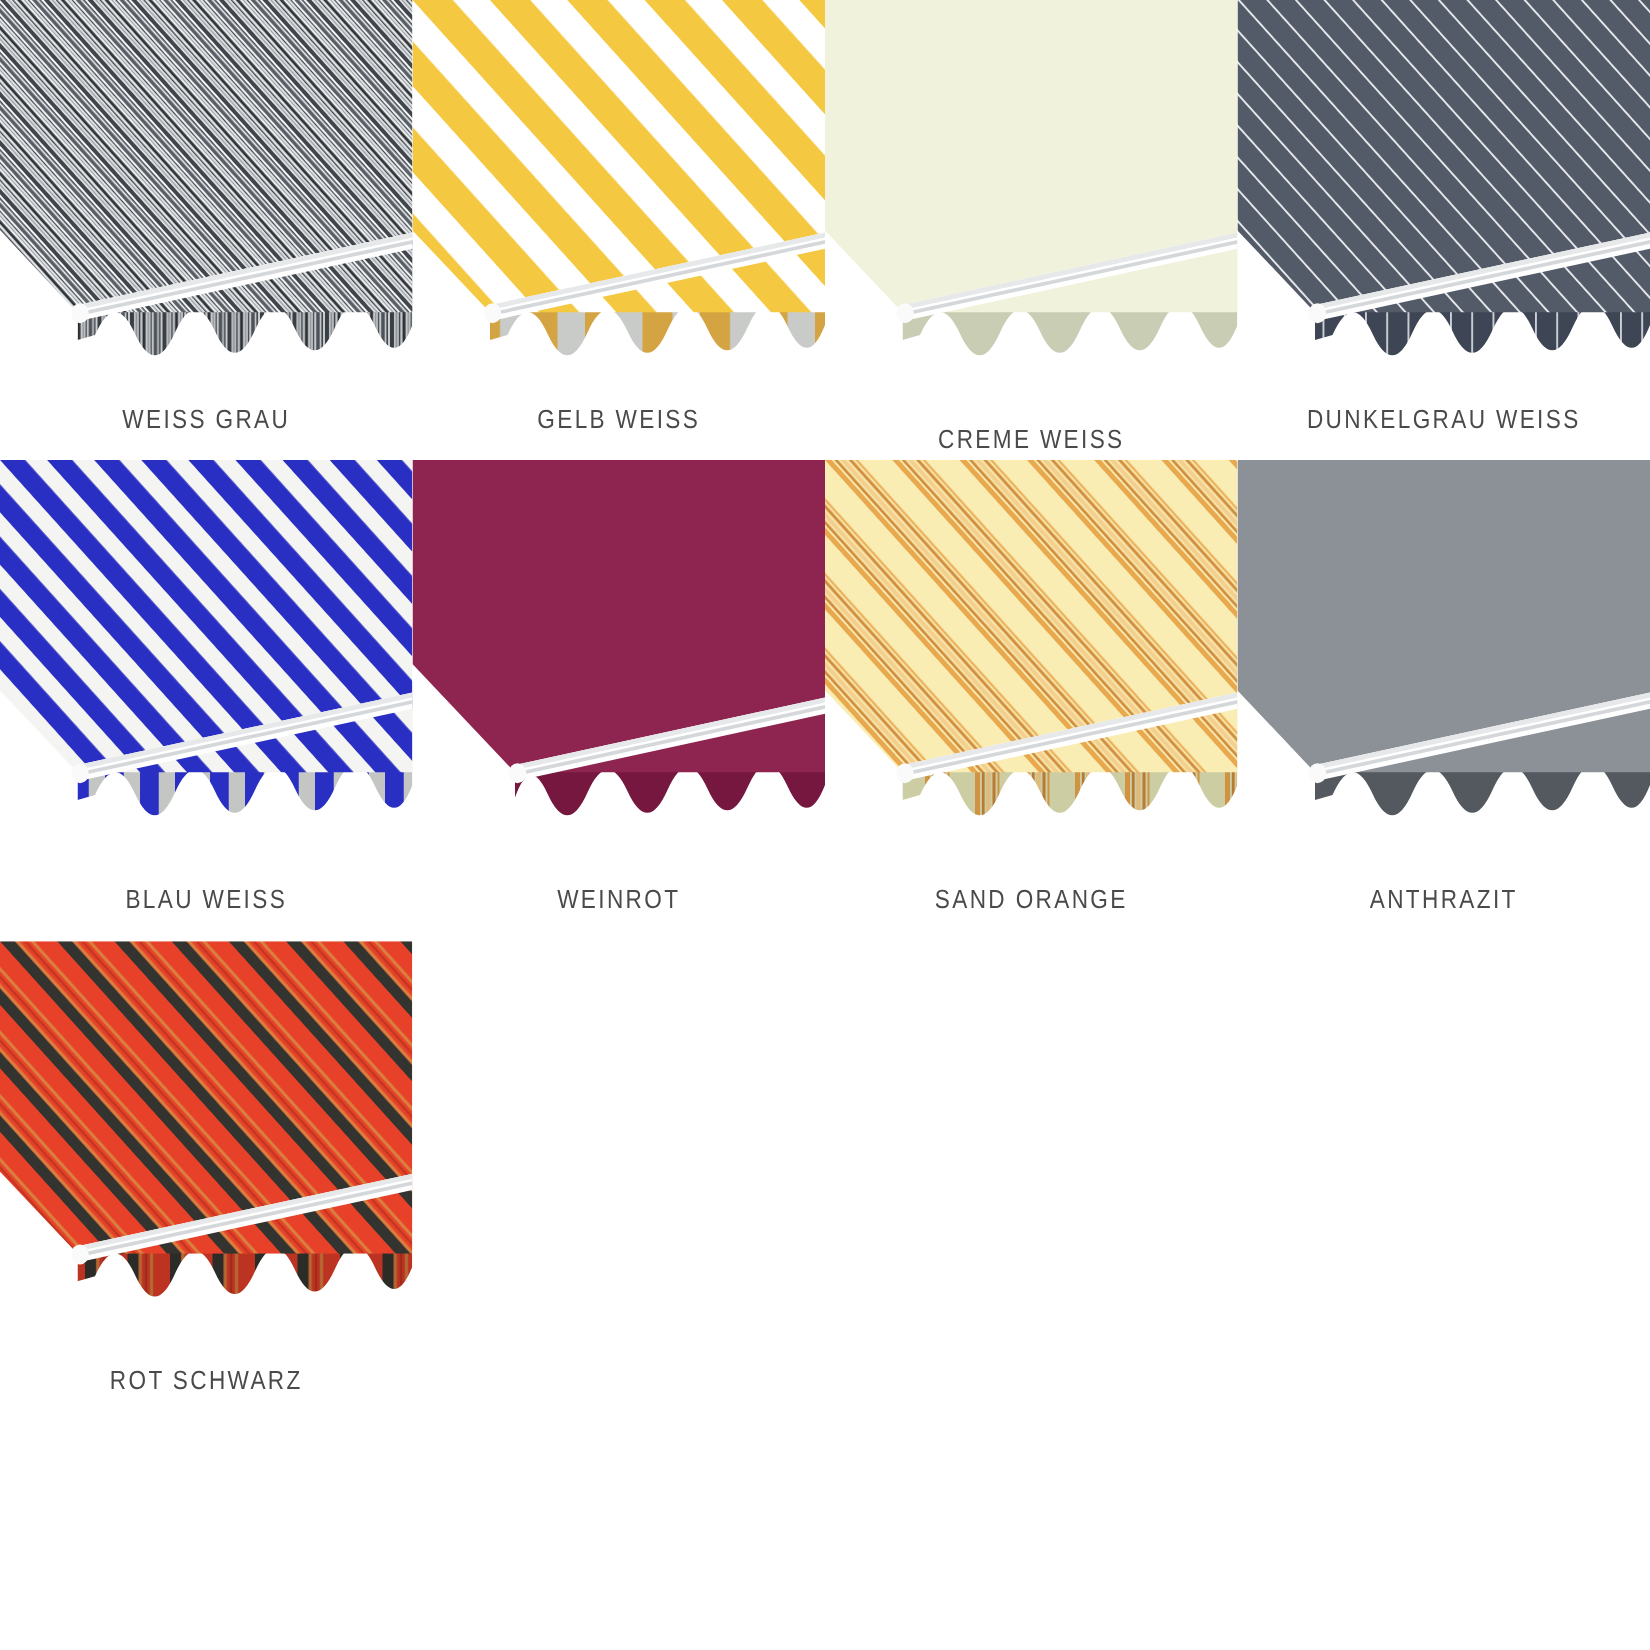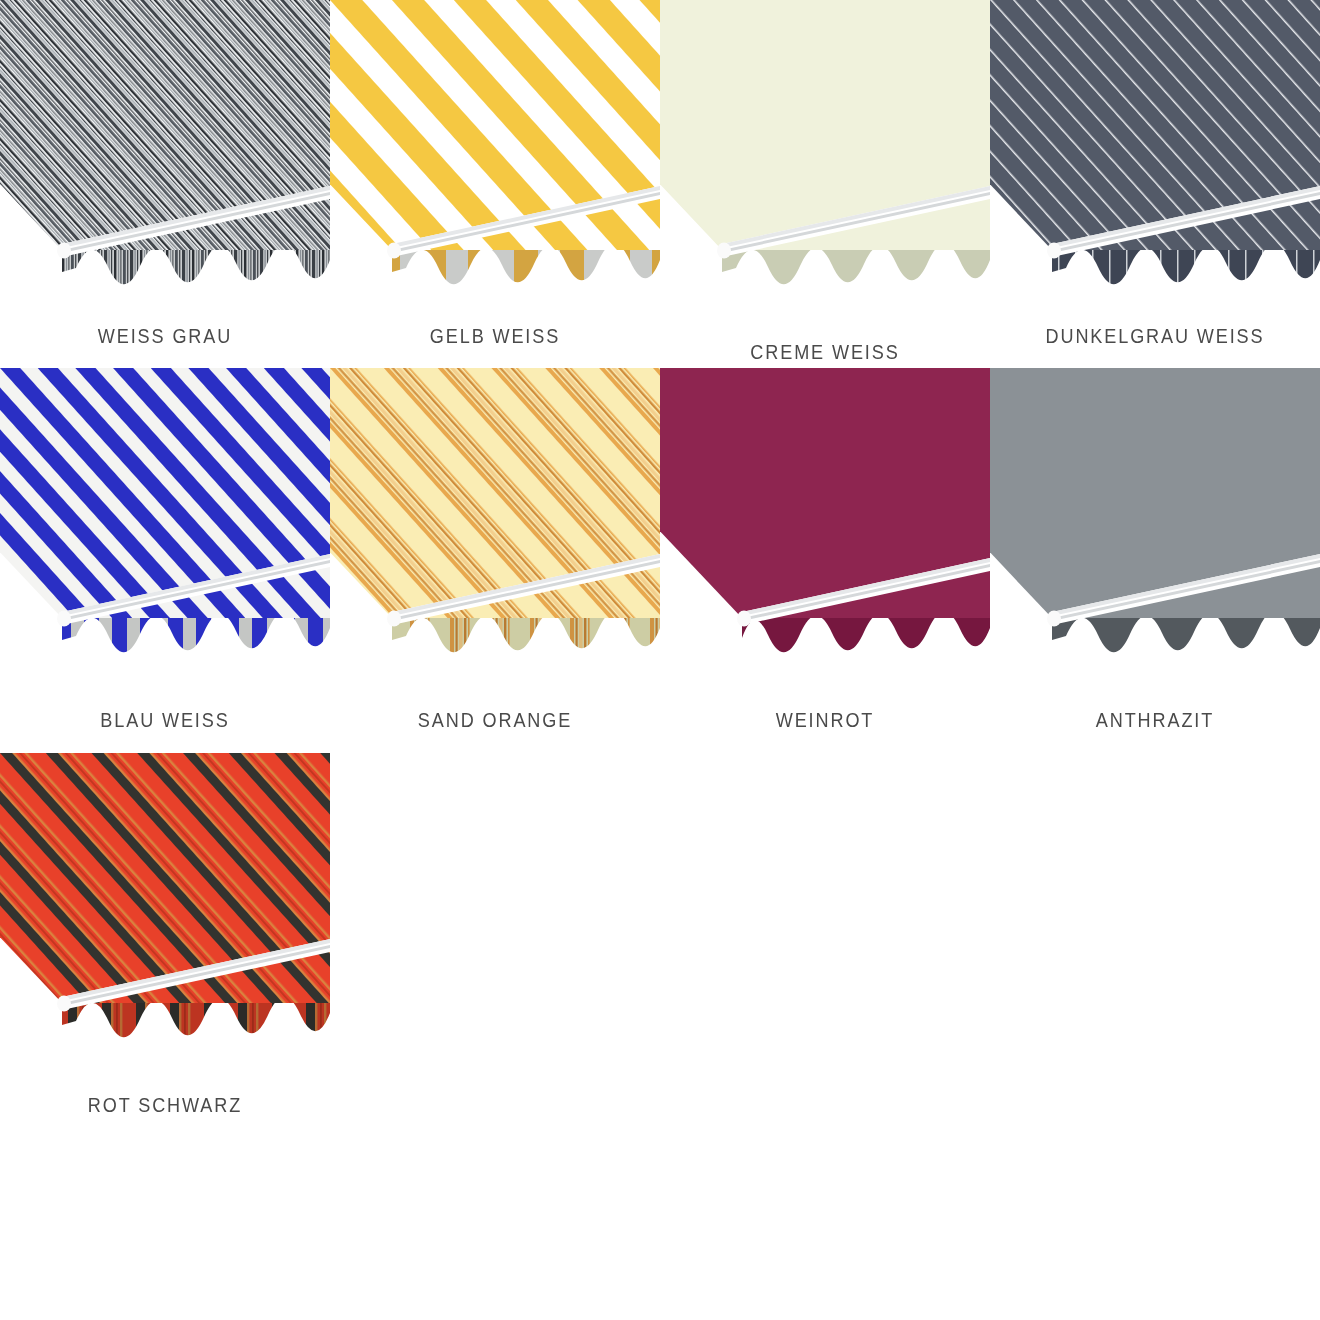--- a/index.html
+++ b/index.html
@@ -240,20 +240,48 @@
         </g>
       </svg>
     </div>
     <div class="label">BLAU WEISS</div>
   </div>
 
   <div class="cell r1">
     <div class="art">
       <svg width="330" height="300" viewBox="0 0 330 300">
         <defs>
+          <clipPath id="c7">
+              <path d="M-20,-40 L330,-40 L330,250 L82,250 L-20,142 Z"></path>
+            </clipPath>
+          <clipPath id="v7">
+              <path d="M82,249 L330,191 L330,260 Q316,296 300,261 Q284,226 268,262 Q252,298 236,263 Q220,228 204,264 Q188,300 172,265 Q156,230 140,266 Q124,302 108,267 Q94,236 82,270 Z"></path>
+            </clipPath>
+        </defs>
+        <g clip-path="url(#v7)">
+            <rect x="60" y="180" width="280" height="130" fill="#76173f"></rect>
+          </g>
+        <g clip-path="url(#c7)">
+            <rect x="-20" y="-40" width="400" height="340" fill="#8e2550"></rect>
+          </g>
+        <g>
+          <path d="M82,244 L330,190 L330,203 L82,257 Z" fill="#ffffff"></path>
+          <path d="M82,244 L330,190 L330,194 L82,248 Z" fill="#e6e8ea"></path>
+          <path d="M82,250 L330,196 L330,199 L82,253 Z" fill="#d5d8da"></path>
+          <ellipse cx="84" cy="250.5" rx="7" ry="8" fill="#fafafa"></ellipse>
+        </g>
+      </svg>
+    </div>
+    <div class="label">WEINROT</div>
+  </div>
+
+  <div class="cell r1">
+    <div class="art">
+      <svg width="330" height="300" viewBox="0 0 330 300">
+        <defs>
           <pattern id="p6c" width="40" height="40" patternUnits="userSpaceOnUse" patternTransform="rotate(-42)">
             <rect width="40" height="40" fill="#faedb4"></rect>
             <rect x="0" width="4" height="40" fill="#e8a84e"></rect>
             <rect x="5.5" width="2.2" height="40" fill="#d08c3a"></rect>
             <rect x="9" width="3.5" height="40" fill="#f3cf8e"></rect>
             <rect x="14" width="2.4" height="40" fill="#d08c3a"></rect>
             <rect x="18" width="1.6" height="40" fill="#e8a84e"></rect>
           </pattern>
           <pattern id="p6v" width="40" height="40" patternUnits="userSpaceOnUse">
             <rect width="40" height="40" fill="#cdcda4"></rect>
@@ -280,48 +308,20 @@
           <path d="M62,244 L330,186 L330,199 L62,257 Z" fill="#ffffff"></path>
           <path d="M62,244 L330,186 L330,190 L62,248 Z" fill="#e6e8ea"></path>
           <path d="M62,250 L330,192 L330,195 L62,253 Z" fill="#d5d8da"></path>
           <ellipse cx="64" cy="250.5" rx="7" ry="8" fill="#fafafa"></ellipse>
         </g>
       </svg>
     </div>
     <div class="label">SAND ORANGE</div>
   </div>
 
-  <div class="cell r1">
-    <div class="art">
-      <svg width="330" height="300" viewBox="0 0 330 300">
-        <defs>
-          <clipPath id="c7">
-              <path d="M-20,-40 L330,-40 L330,250 L82,250 L-20,142 Z"></path>
-            </clipPath>
-          <clipPath id="v7">
-              <path d="M82,249 L330,191 L330,260 Q316,296 300,261 Q284,226 268,262 Q252,298 236,263 Q220,228 204,264 Q188,300 172,265 Q156,230 140,266 Q124,302 108,267 Q94,236 82,270 Z"></path>
-            </clipPath>
-        </defs>
-        <g clip-path="url(#v7)">
-            <rect x="60" y="180" width="280" height="130" fill="#76173f"></rect>
-          </g>
-        <g clip-path="url(#c7)">
-            <rect x="-20" y="-40" width="400" height="340" fill="#8e2550"></rect>
-          </g>
-        <g>
-          <path d="M82,244 L330,190 L330,203 L82,257 Z" fill="#ffffff"></path>
-          <path d="M82,244 L330,190 L330,194 L82,248 Z" fill="#e6e8ea"></path>
-          <path d="M82,250 L330,196 L330,199 L82,253 Z" fill="#d5d8da"></path>
-          <ellipse cx="84" cy="250.5" rx="7" ry="8" fill="#fafafa"></ellipse>
-        </g>
-      </svg>
-    </div>
-    <div class="label">WEINROT</div>
-  </div>
-
   <div class="cell r2">
     <div class="art">
       <svg width="330" height="300" viewBox="0 0 330 300">
         <defs>
           <clipPath id="c9">
               <path d="M-40,-40 L330,-40 L330,250 L62,250 L-40,142 Z"></path>
             </clipPath>
           <clipPath id="v9">
               <path d="M62,249 L330,191 L330,260 Q316,296 300,261 Q284,226 268,262 Q252,298 236,263 Q220,228 204,264 Q188,300 172,265 Q156,230 140,266 Q124,302 108,267 Q92,232 76,268 L62,272 Z"></path>
             </clipPath>

